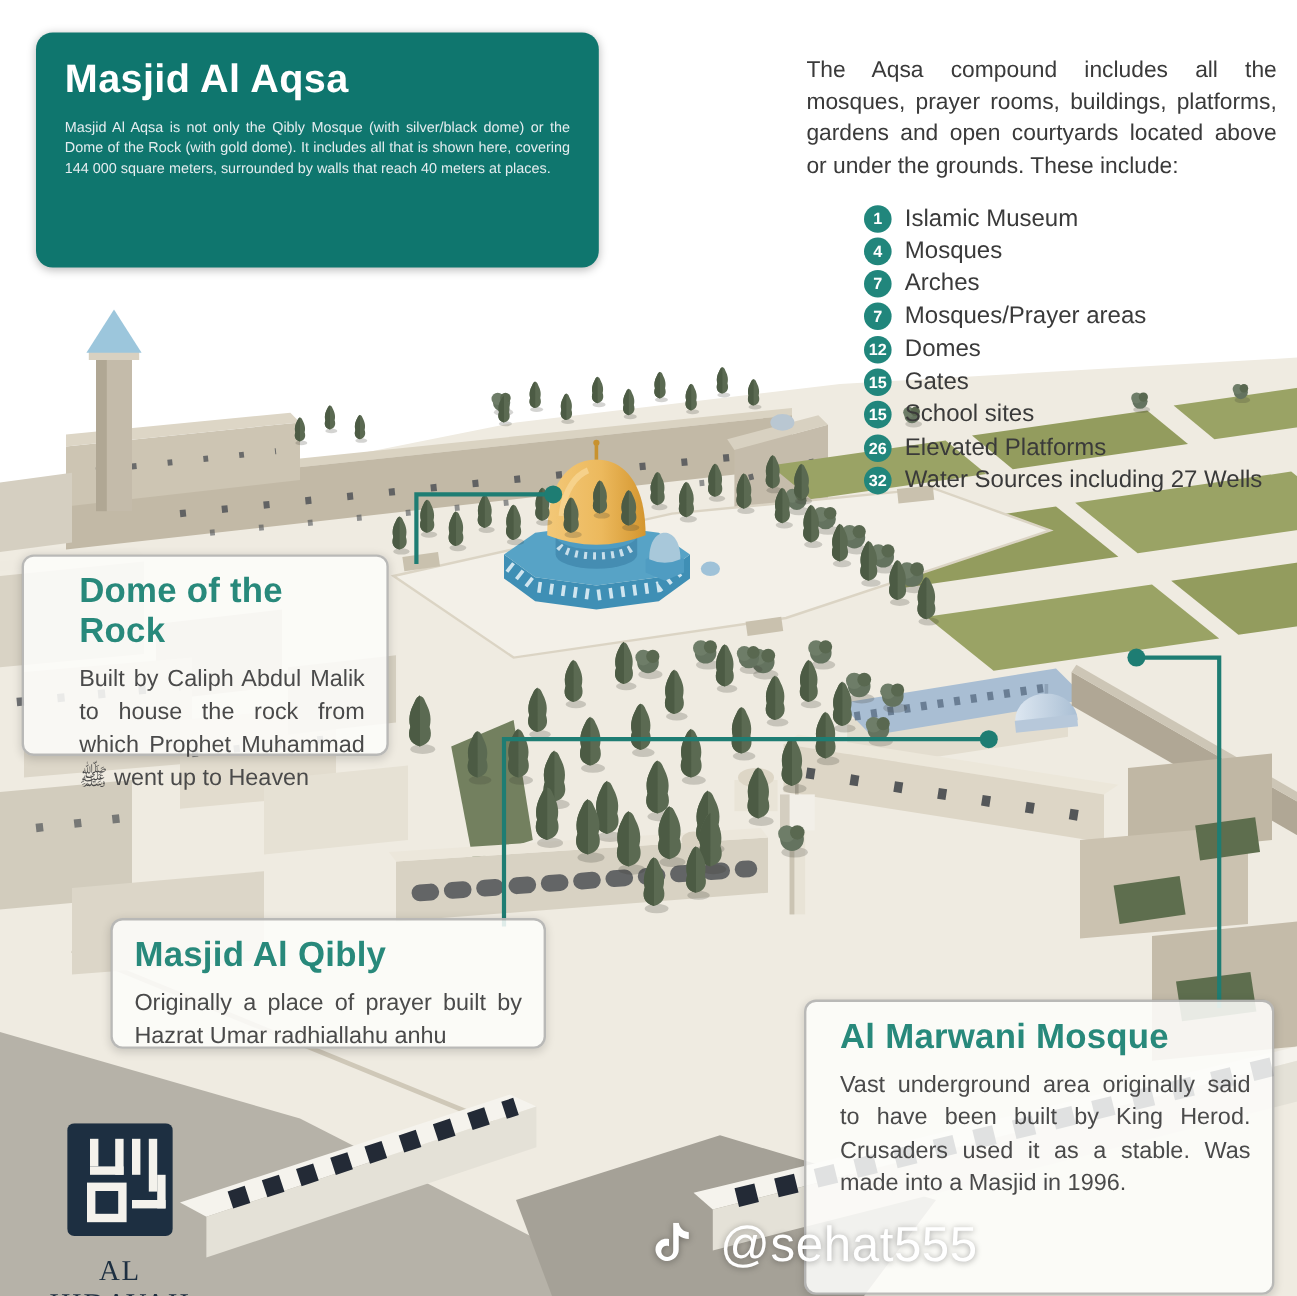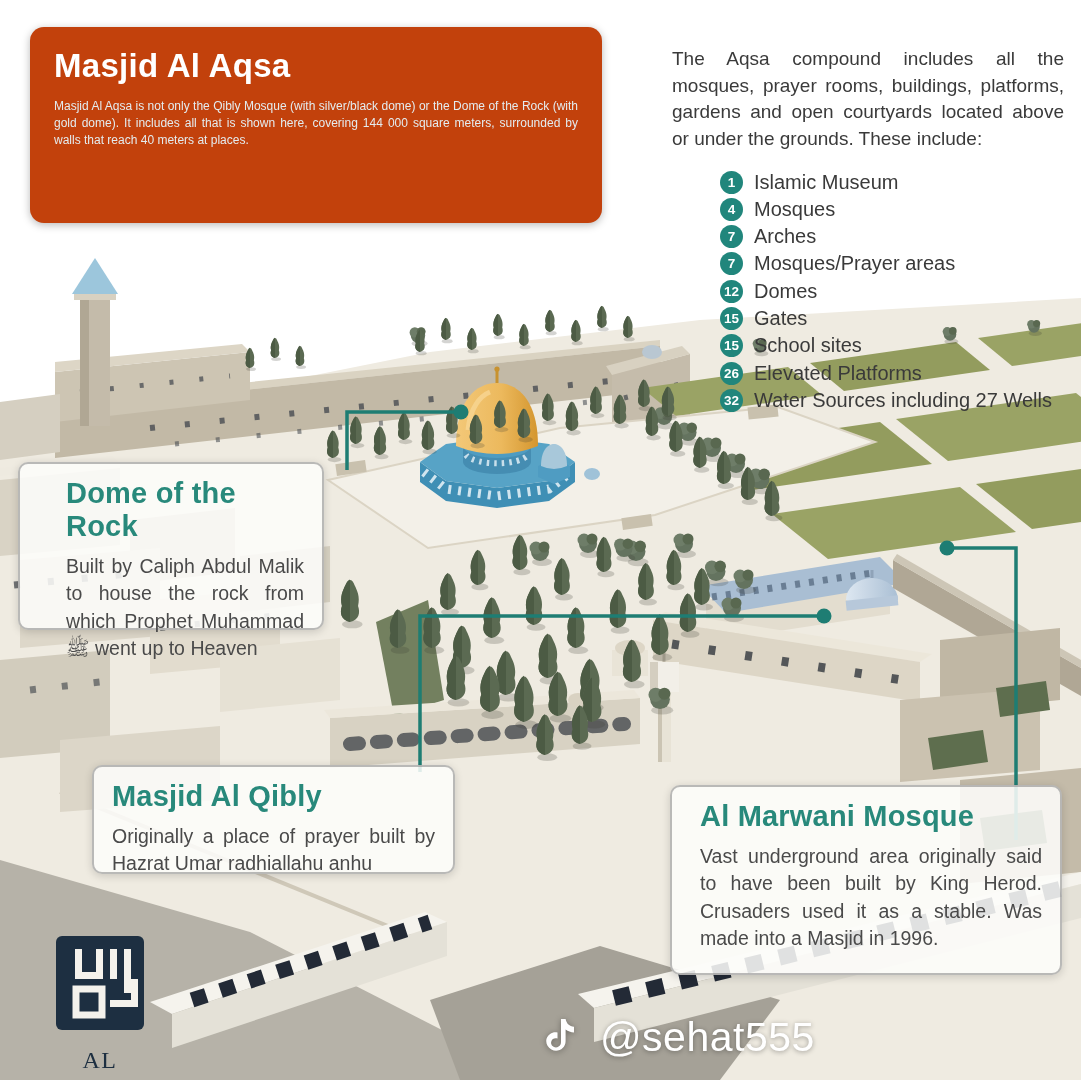--- a/index.html
+++ b/index.html
@@ -1,41 +1,41 @@
 <!DOCTYPE html>
 <html><head>
 <meta charset="utf-8">
 <style>
   html,body{margin:0;padding:0;background:#777;}
   .stage{position:relative;width:1081px;height:1080px;overflow:hidden;background:#fff;
          font-family:"Liberation Sans","DejaVu Sans",sans-serif;margin:0 auto;}
   .scene{position:absolute;left:0;top:0;width:1081px;height:1080px;}
 
   
-  .intro-panel{position:absolute;left:30px;top:27px;width:572px;min-height:196px;box-sizing:border-box;
-    background:#c2410c;border-radius:14px;padding:20px 24px 18px;box-shadow:0 2px 8px rgba(0,0,0,.28);}
+  .intro-panel{position:absolute;left:30px;top:27px;width:469px;min-height:196px;box-sizing:border-box;
+    background:#0f766e;border-radius:14px;padding:20px 24px 18px;box-shadow:0 2px 8px rgba(0,0,0,.28);}
   .intro-panel h1{margin:0 0 13px;font-size:33px;font-weight:700;color:#ffffff;letter-spacing:.3px;}
   .intro-panel p{margin:0;font-size:12px;line-height:1.42;color:#e4ecef;text-align:justify;}
 
   
   .compound-info{position:absolute;left:656px;top:30px;width:424px;}
   .ci-intro{margin:16px;font-size:19px;line-height:1.4;color:#3a3a3a;text-align:justify;}
   .ci-list{list-style:none;margin:9px 0 0;padding:0 0 0 64px;}
   .ci-list li{display:flex;align-items:center;gap:11px;height:27.3px;font-size:20px;color:#3a3a3a;}
   .badge{width:23px;height:23px;border-radius:50%;background:#21867c;color:#fff;font-size:13.5px;
     font-weight:700;display:flex;align-items:center;justify-content:center;flex:0 0 23px;}
 
   
   .callout{position:absolute;background:rgba(253,253,250,.87);border:2px solid rgba(120,120,120,.5);
     border-radius:10px;box-sizing:border-box;padding:13px 18px;box-shadow:0 2px 8px rgba(0,0,0,.16);}
   .callout h2{margin:0 0 10px;font-size:29px;font-weight:700;color:#28897b;letter-spacing:.2px;}
   .callout p{margin:0;font-size:19.5px;line-height:1.4;color:#4a4a4a;text-align:justify;}
   #co-dor{left:18px;top:462px;width:306px;height:168px;padding-left:46px;}
   #co-qibly{left:92px;top:765px;width:363px;height:109px;}
-  #co-marwani{left:670px;top:785px;width:392px;height:190px;padding-left:28px;}
+  #co-marwani{left:670px;top:833px;width:392px;height:246px;padding-left:28px;}
 
   
   .logo{position:absolute;left:28px;top:936px;width:144px;text-align:center;color:#1d2f41;}
   .logo-block{display:block;margin:0 auto;}
   .logo-name{font-family:"Liberation Serif","DejaVu Serif",serif;font-size:24px;letter-spacing:1.5px;margin-top:17px;}
   .logo-centre{font-family:"Liberation Serif","DejaVu Serif",serif;font-size:19px;letter-spacing:1.5px;
     display:flex;align-items:center;justify-content:center;gap:7px;}
   .logo-centre .dia{font-size:12px;}
 
   

